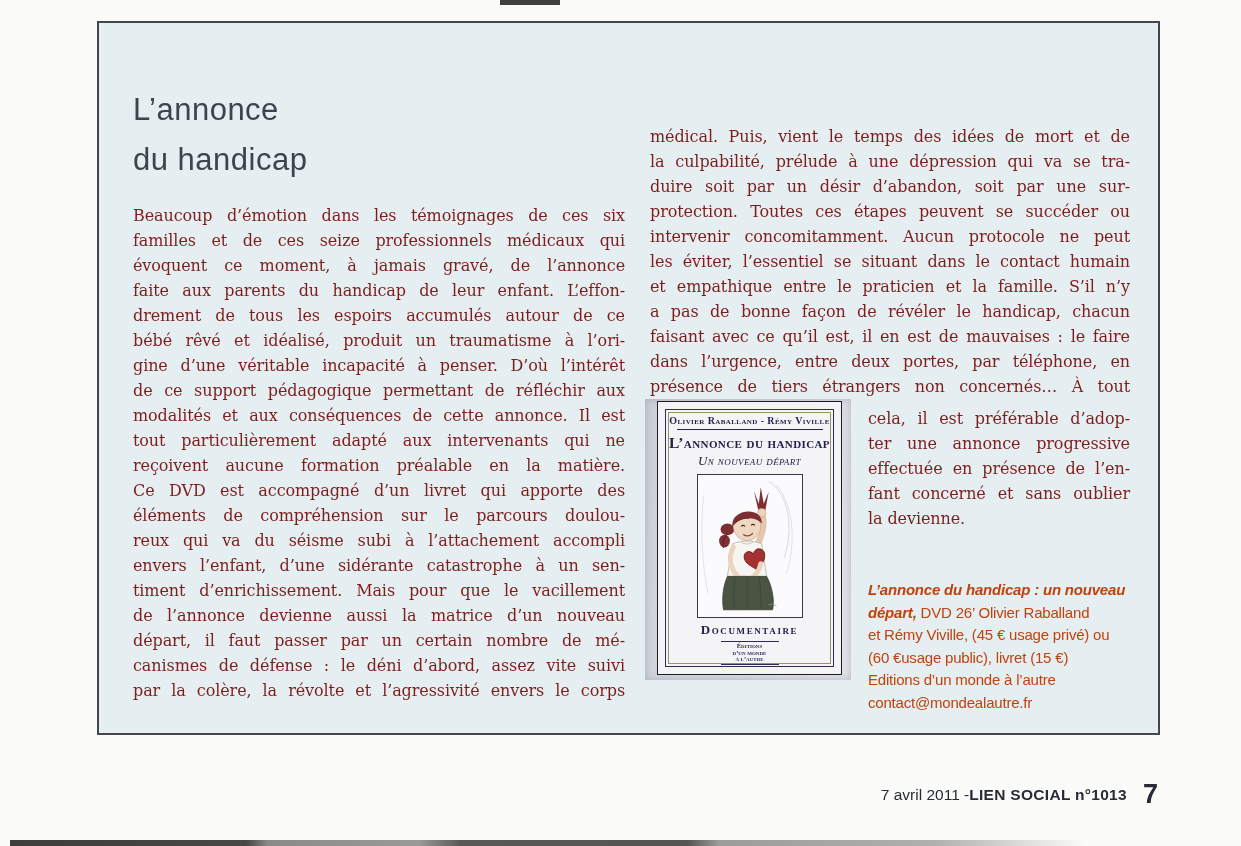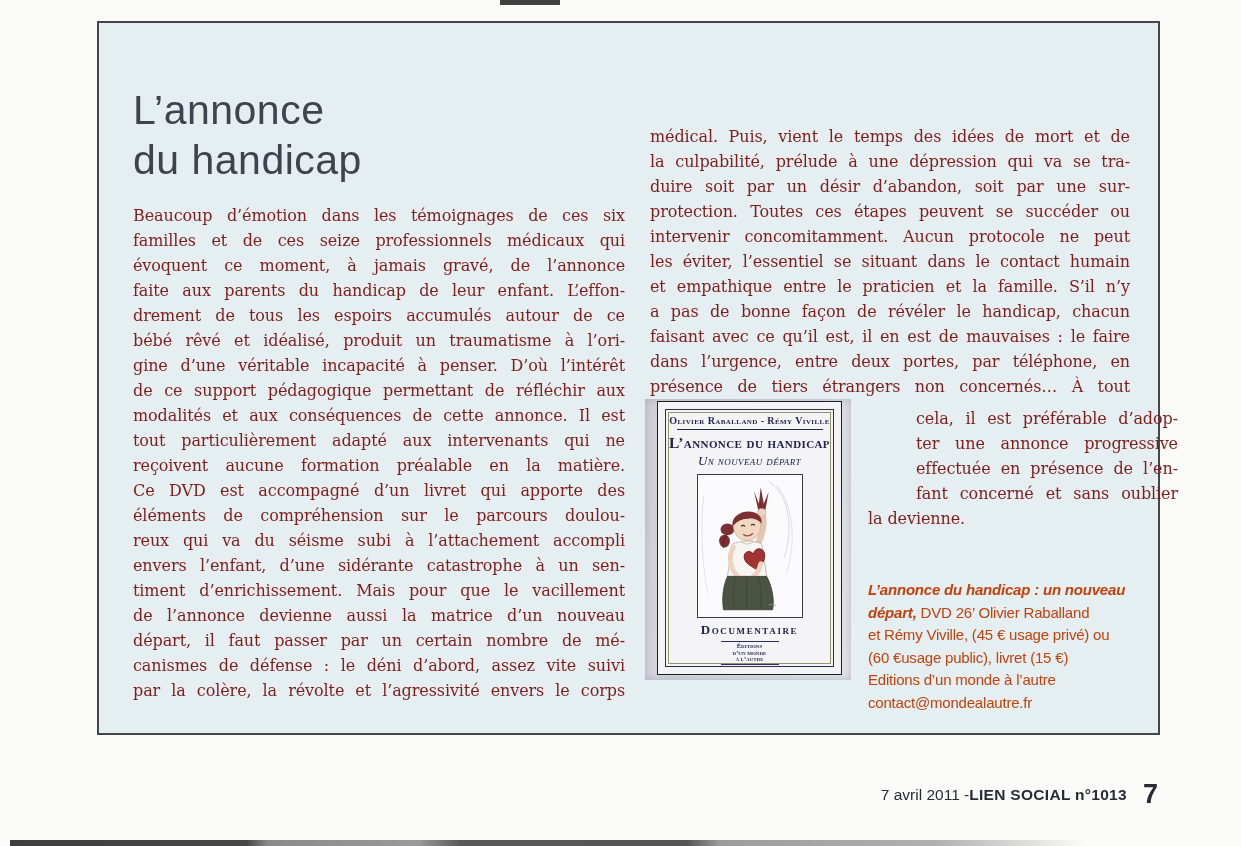--- a/index.html
+++ b/index.html
@@ -18,34 +18,34 @@
     position:absolute;top:12px;right:30px;
     font-size:39px;letter-spacing:1px;font-weight:400;
     color:#f7a61f;
     -webkit-text-stroke:2px #cf3a5e;
     text-shadow:0 0 1px rgba(207,58,94,.4);
     white-space:nowrap;
   }
   
   .title{
     position:absolute;left:34px;top:62px;
-    font-size:41px;line-height:50px;letter-spacing:.5px;
+    font-size:31px;line-height:50px;letter-spacing:.5px;
     color:#3e434d;white-space:pre-line;
   }
   
   .serif-block{
     position:absolute;
     font-family:"DejaVu Serif",serif;
     font-size:16px;line-height:25px;letter-spacing:-.1px;
     color:#7f1d1d;white-space:pre-line;
     text-align:justify;text-align-last:justify;
   }
   #col-left  {left:34px; top:180px;width:492px;}
   #col-right {left:551px;top:101px;width:480px;}
-  #col-wrap  {left:769px;top:383px;width:262px;margin-left:48px;}
+  #col-wrap  {left:769px;top:383px;width:262px;}
   #col-wrap-tail{
     left:769px;top:483px;width:262px;
     text-align:left;text-align-last:left;
   }
   
   .cover-scan{
     position:absolute;left:546px;top:376px;width:206px;height:281px;
     background:linear-gradient(105deg,#cfcfd8 0%,#d9d9e1 55%,#e3e3e9 100%);
     box-shadow:inset 0 0 8px rgba(110,110,135,.35);
   }

